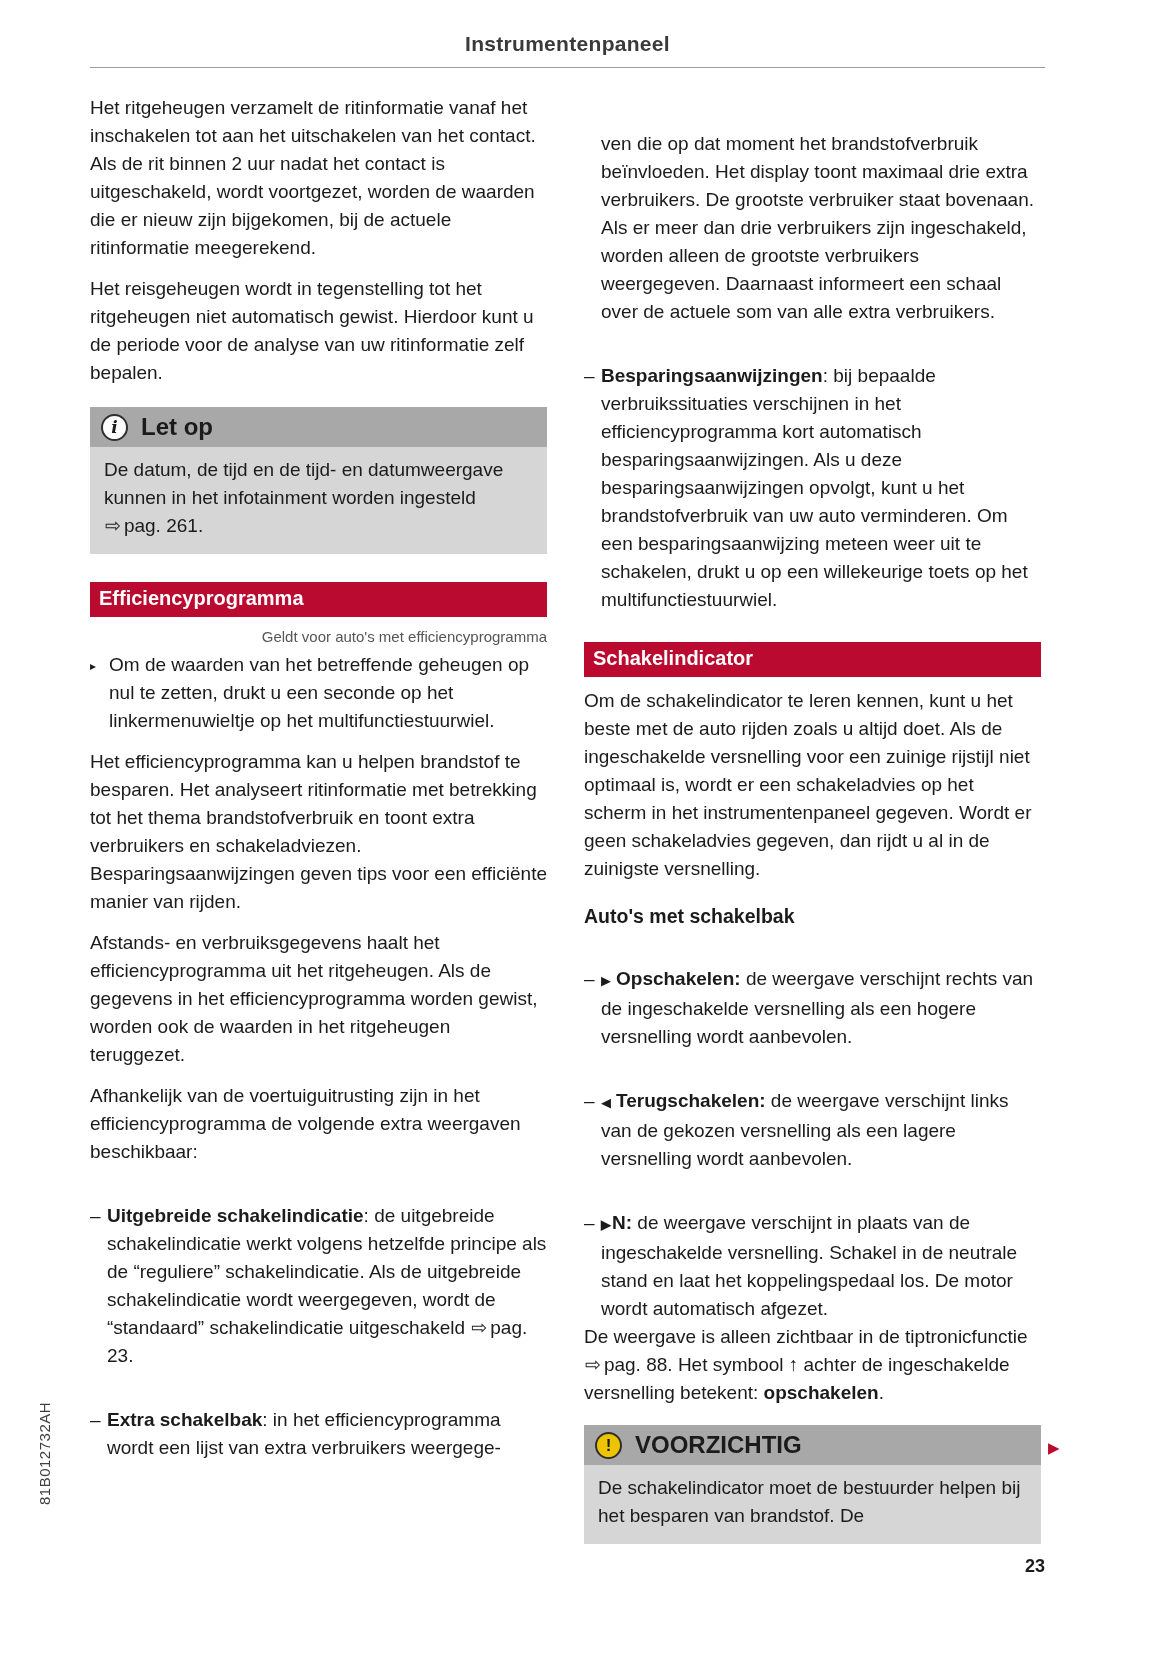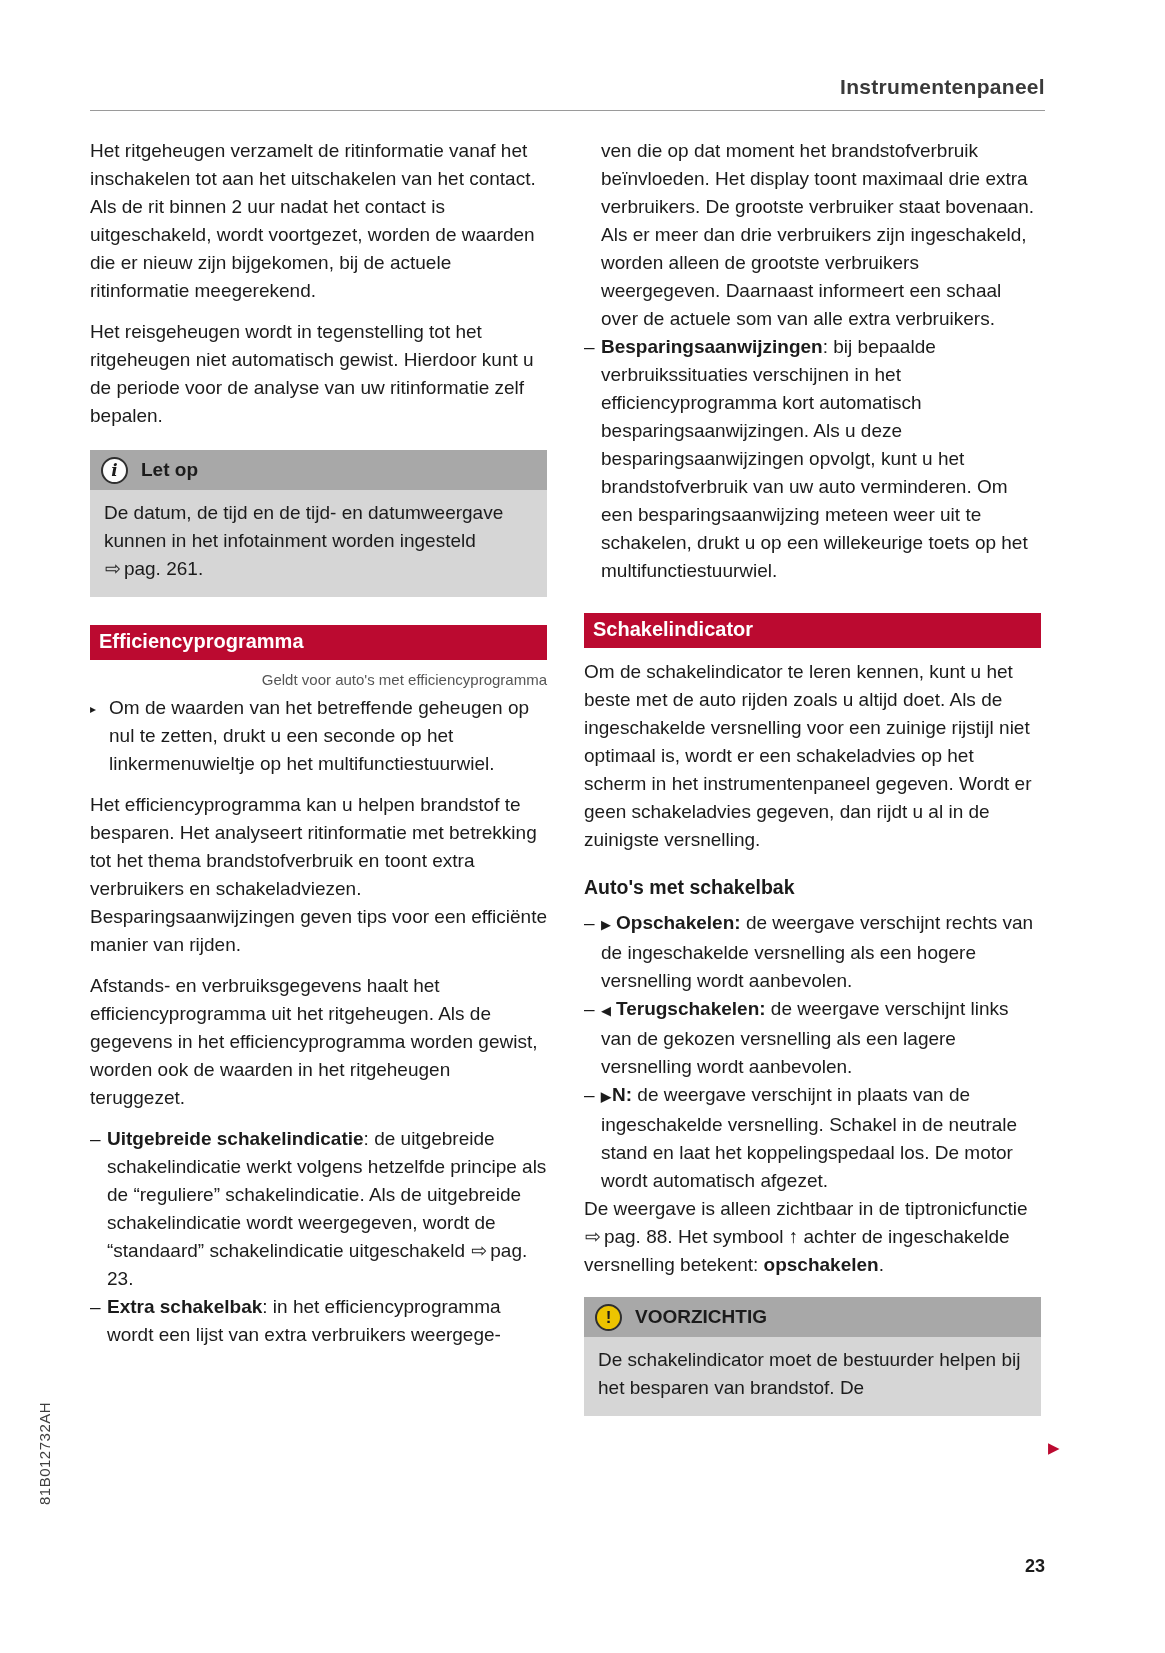--- a/index.html
+++ b/index.html
@@ -3,45 +3,44 @@
 <meta charset="utf-8">
 <style>
   html,body { margin:0; padding:0; background:#ffffff; }
   .page {
     position:relative; width:1165px; height:1653px; background:#fff;
     font-family:"Liberation Sans", sans-serif; font-size:19px; line-height:28px;
     color:#1b1b1b; overflow:hidden;
   }
   .content { position:absolute; left:90px; top:30px; width:955px; }
   .running-header {
-    text-align:right; font-weight:bold; font-size:21px; color:#3a3a3a;
+    text-align:center; font-weight:bold; font-size:21px; color:#3a3a3a;
     letter-spacing:0.3px; padding-bottom:9px; border-bottom:1.5px solid #9a9a9a;
     margin-bottom:26px;
-    margin-top:43px;
   }
   .columns { display:flex; gap:37px; }
   .col { width:457px; }
   .para { margin:0 0 13px; }
   .b { font-weight:bold; }
   .ref { }
   .refarrow { margin:0 3px 0 1px; }
   .infobox { margin:20px 0 0; }
   .box-head { display:flex; align-items:center; gap:13px; background:var(--box-header-gray,#a8a8a8); padding:6px 11px; }
-  .box-title { font-weight:bold; font-size:19px; }
+  .box-title { font-weight:bold; font-size:24px; }
   .box-body { background:var(--box-body-gray,#d6d6d6); padding:9px 14px 14px; }
   .circle-icon { width:27px; height:27px; border-radius:50%; display:flex; align-items:center; justify-content:center; box-sizing:border-box; flex:0 0 auto; background:#fdfdfd; border:2.5px solid #2f2f2f; }
   .info-glyph { font-family:"DejaVu Serif", serif; font-style:italic; font-weight:bold; font-size:17px; line-height:1; }
   .caution-circle { background:var(--caution-yellow,#edc400); }
   .caution-glyph { font-weight:bold; font-size:17px; line-height:1; font-family:"Liberation Sans", sans-serif; }
   .secbar { background:var(--accent-red,#bb0a30); color:#fff; font-weight:bold; font-size:20px; padding:2px 9px 5px; margin:28px 0 10px; }
   .applies { font-size:15px; color:#555; margin:0 0 4px; line-height:20px;text-align:right; }
   .h3 { font-size:19.5px; font-weight:bold; margin:20px 0 9px; line-height:26px; }
   .bitem { position:relative; padding-left:19px; margin:0 0 13px; }
   .btri { position:absolute; left:0; top:1px; font-size:12px; }
-  .ditem { position:relative; padding-left:17px; }
+  .ditem { position:relative; padding-left:17px;margin-top:36px; }
   .dash { position:absolute; left:0; top:0; }
   .gear { font-size:13px; margin-right:5px; }
   .gear.nogap { margin-right:1px; }
   .caution-box { margin-top:18px; }
   .up-arrow { font-weight:bold; }
   .spine {
     position:absolute; left:36px; top:1505px; transform:rotate(-90deg);
     transform-origin:0 0; font-size:15px; color:#3f3f3f; letter-spacing:0.5px;
     line-height:18px; white-space:nowrap;
   }
@@ -75,20 +74,21 @@
         <div class="secbar"><span>Efficiencyprogramma</span></div>
         <div class="applies">Geldt voor auto's met efficiencyprogramma</div>
 
 
         <div class="bitem">
           <span class="btri">▸</span><span>Om de waarden van het betreffende geheugen op nul te zetten, drukt u een seconde op het linkermenuwieltje op het multifunctiestuurwiel.</span>
         </div>
 
         <p class="para">Het efficiencyprogramma kan u helpen brandstof te besparen. Het analyseert ritinformatie met betrekking tot het thema brandstofverbruik en toont extra verbruikers en schakeladviezen. Besparingsaanwijzingen geven tips voor een efficiënte manier van rijden.</p>
         <p class="para">Afstands- en verbruiksgegevens haalt het efficiencyprogramma uit het ritgeheugen. Als de gegevens in het efficiencyprogramma worden gewist, worden ook de waarden in het ritgeheugen teruggezet.</p>
+        <p class="para">Afhankelijk van de voertuiguitrusting zijn in het efficiencyprogramma de volgende extra weergaven beschikbaar:</p>
 
         <div class="ditem">
           <span class="dash">–</span><span class="b">Uitgebreide schakelindicatie</span><span>: de uitgebreide schakelindicatie werkt volgens hetzelfde principe als de “reguliere” schakelindicatie. Als de uitgebreide schakelindicatie wordt weergegeven, wordt de “standaard” schakelindicatie uitgeschakeld </span><span class="refarrow">⇨</span><span class="ref">pag. 23</span><span>.</span>
         </div>
         <div class="ditem">
           <span class="dash">–</span><span class="b">Extra schakelbak</span><span>: in het efficiencyprogramma wordt een lijst van extra verbruikers weergege-</span>
         </div>
       </div>
 
       <div class="col">

